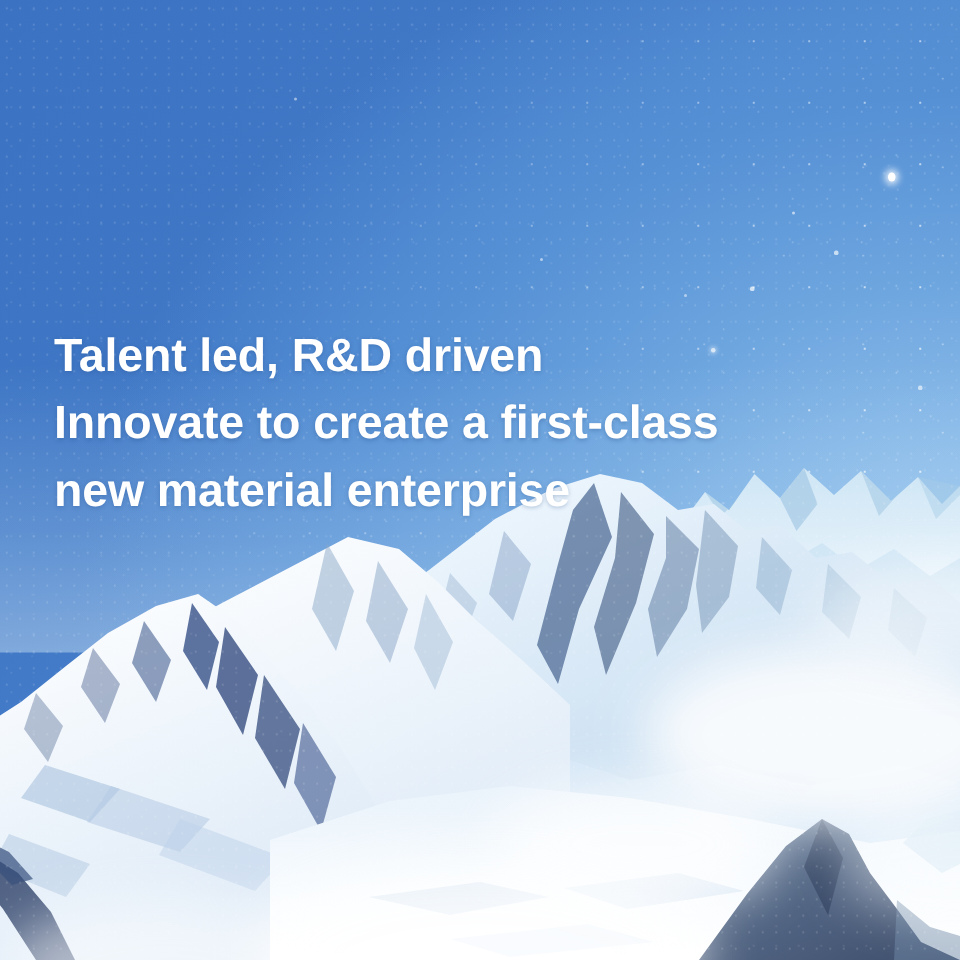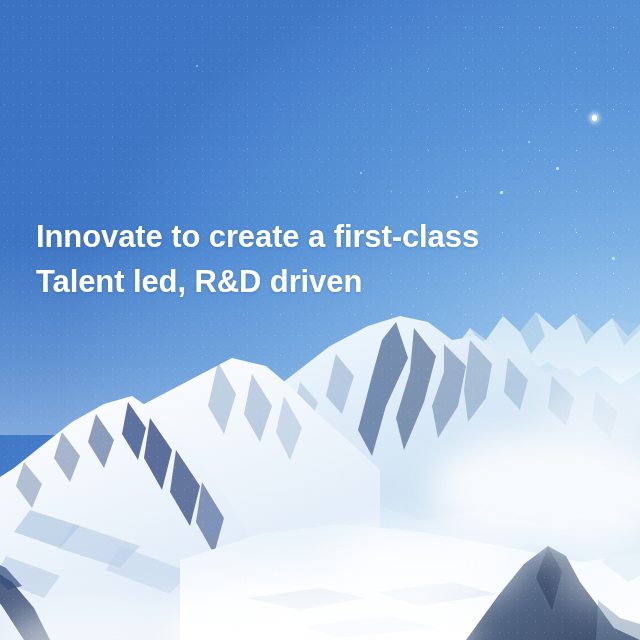--- a/index.html
+++ b/index.html
@@ -223,17 +223,18 @@
   <div class="mist a"></div>
   <div class="mist d"></div>
   <div class="mist b"></div>
   <div class="mist f"></div>
   <div class="mist c"></div>
   <div class="mist e"></div>
 
   <div class="grain"></div>
 
   <div class="headline">
+    <span class="line">Talent led, R&amp;D driven</span>
     <span class="line">Innovate to create a first-class</span>
-    <span class="line">Talent led, R&amp;D driven</span>
+    <span class="line">new material enterprise</span>
   </div>
 
 </div>
 
 </body></html>

